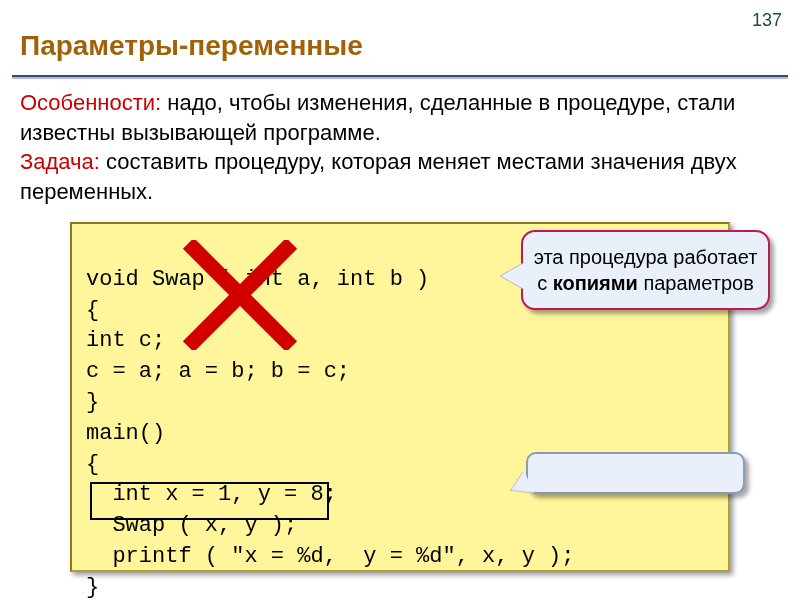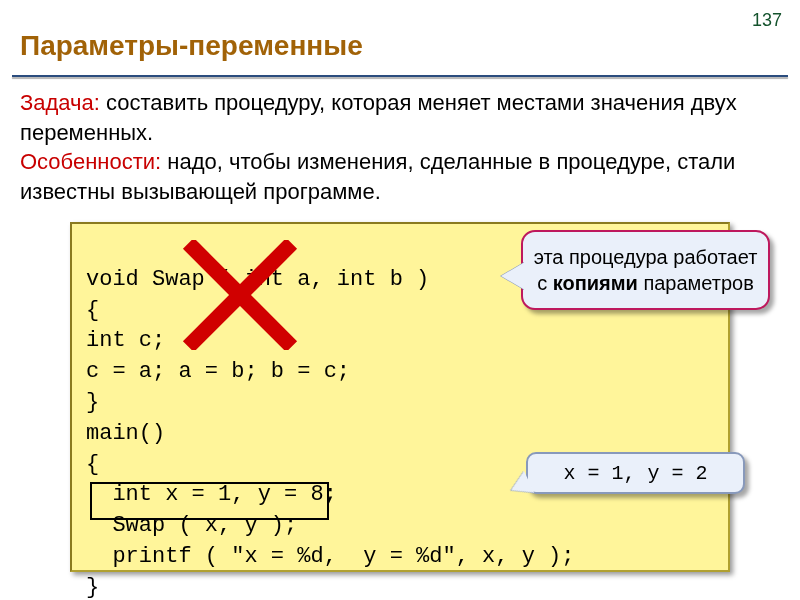--- a/index.html
+++ b/index.html
@@ -151,24 +151,24 @@
 <div class="slide">
 
   <div class="page-num">137</div>
 
   <div class="title">Параметры-переменные</div>
 
   <div class="divider"></div>
 
   <div class="body-text">
     <div>
-      <span class="red">Задача:</span><span> составить процедуру, которая меняет местами значения двух переменных.</span>
+      <span class="red">Особенности:</span><span> надо, чтобы изменения, сделанные в процедуре, стали известны вызывающей программе.</span>
     </div>
     <div>
-      <span class="red">Особенности:</span><span> надо, чтобы изменения, сделанные в процедуре, стали известны вызывающей программе.</span>
+      <span class="red">Задача:</span><span> составить процедуру, которая меняет местами значения двух переменных.</span>
     </div>
   </div>
 
   <div class="code-box">
     <div class="code">
 <span>void Swap ( int a, int b )</span>
 <span>{</span>
 <span>int c;</span>
 <span>c = a; a = b; b = c;</span>
 <span>}</span>
@@ -191,16 +191,15 @@
 
   <div class="callout">
     <div class="callout-tail"></div>
     <span>эта процедура работает с</span>
     <span class="bold">копиями</span>
     <span>параметров</span>
   </div>
 
   <div class="result-badge">
     <div class="result-tail"></div>
-    <span>x = 1,  y = 2</span>
   </div>
 
 </div>
 
 </body></html>

